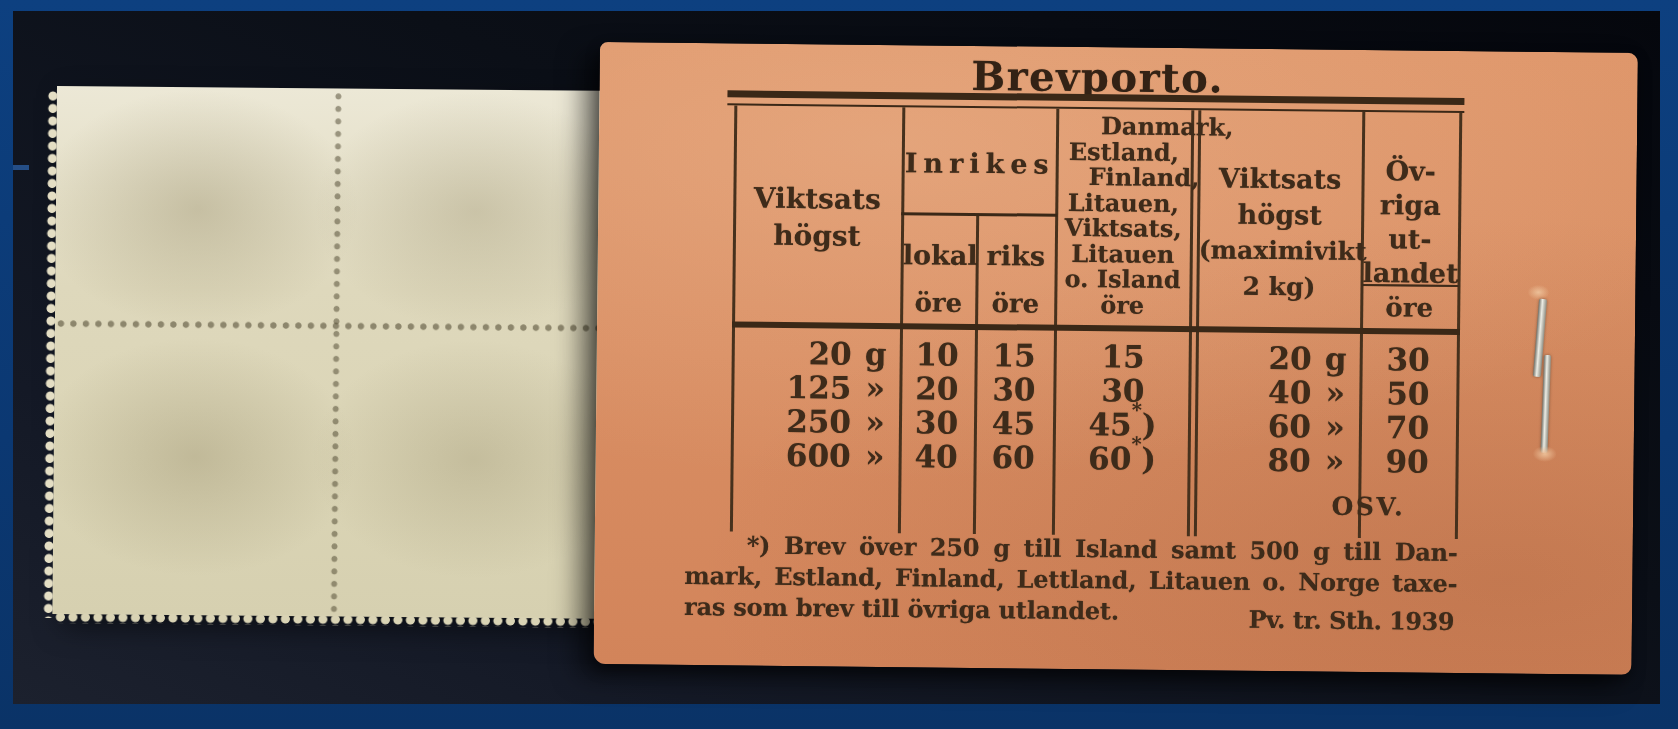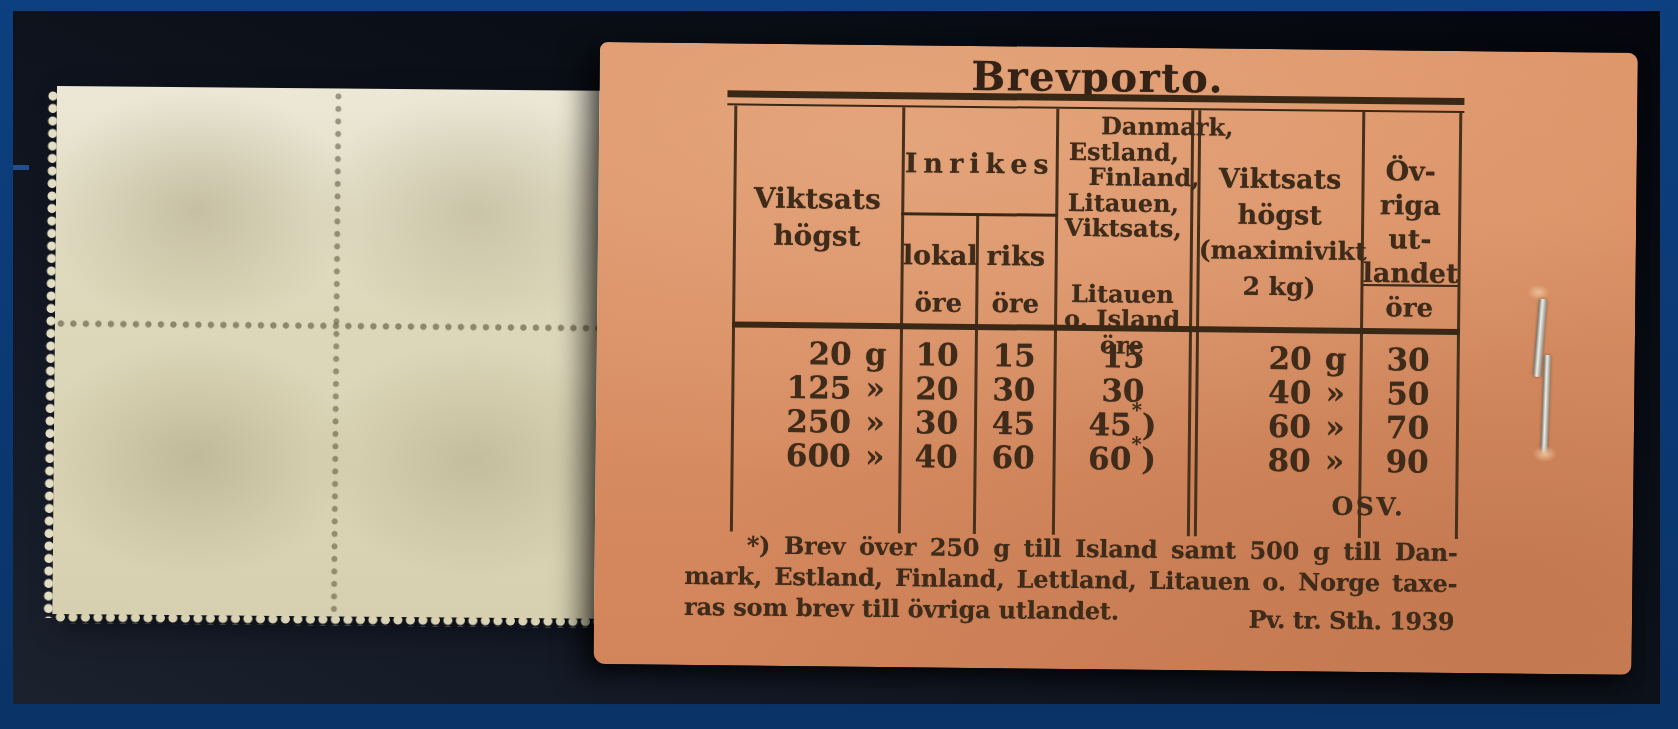--- a/index.html
+++ b/index.html
@@ -104,21 +104,21 @@
     <div class="hc ink" style="left:305px;top:244px;width:72px;font-size:26px;">öre</div>
     <div class="hc ink" style="left:380px;top:196px;width:76px;font-size:27px;">riks</div>
     <div class="hc ink" style="left:380px;top:244px;width:76px;font-size:26px;">öre</div>
 
     <div class="hc ink" style="left:459px;top:66px;width:132px;font-size:24px;line-height:25.5px;">
       <div style="position:relative;padding-left:43px;">Danmark,</div>
       <div style="position:relative;">Estland,</div>
       <div style="position:relative;padding-left:31px;">Finland,</div>
       <div style="position:relative;">Litauen,</div>
       <div style="position:relative;">Viktsats,</div>
-      <div style="position:relative;margin-top:40px;">Litauen</div>
+      <div style="position:relative;">Litauen</div>
       <div style="position:relative;">o. Island</div>
       <div style="position:relative;">öre</div>
     </div>
 
     <div class="hc ink" style="left:601px;top:112px;width:161px;font-size:25px;line-height:36px;">
       <div style="position:relative;font-size:27px;">Viktsats</div>
       <div style="position:relative;font-size:27px;">högst</div>
       <div style="position:relative;">(maximivikt</div>
       <div style="position:relative;">2 kg)</div>
     </div>

